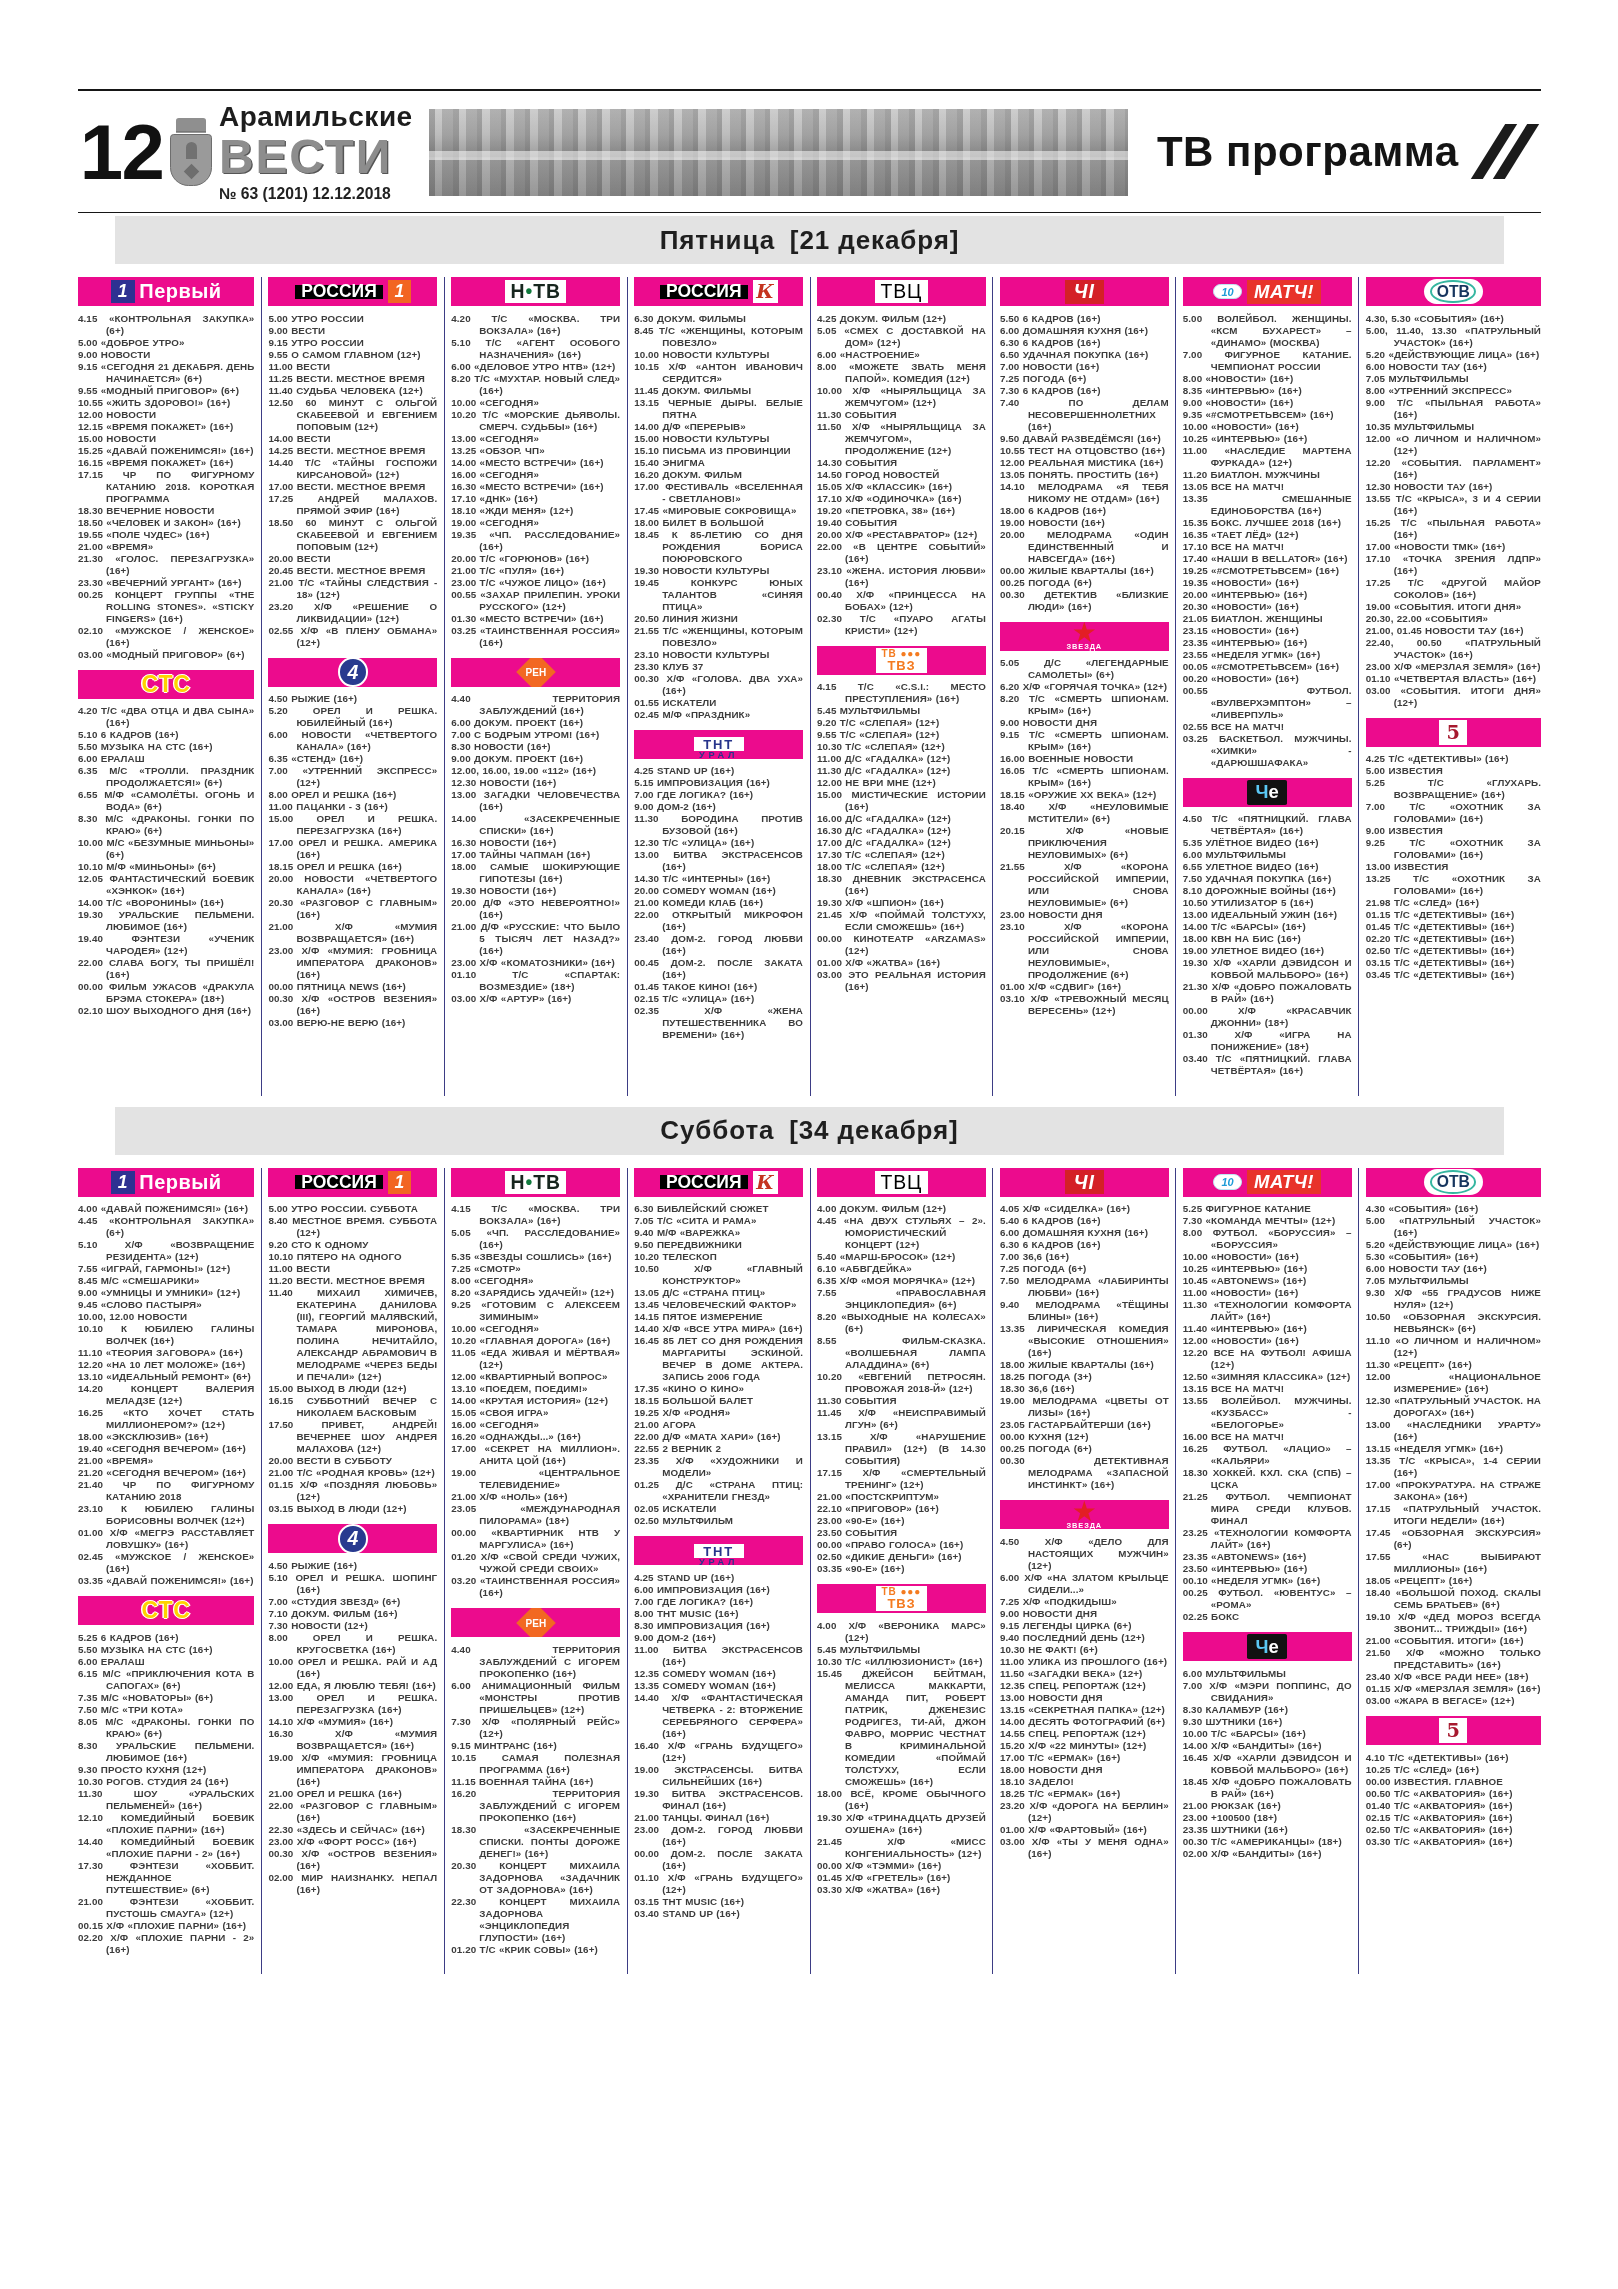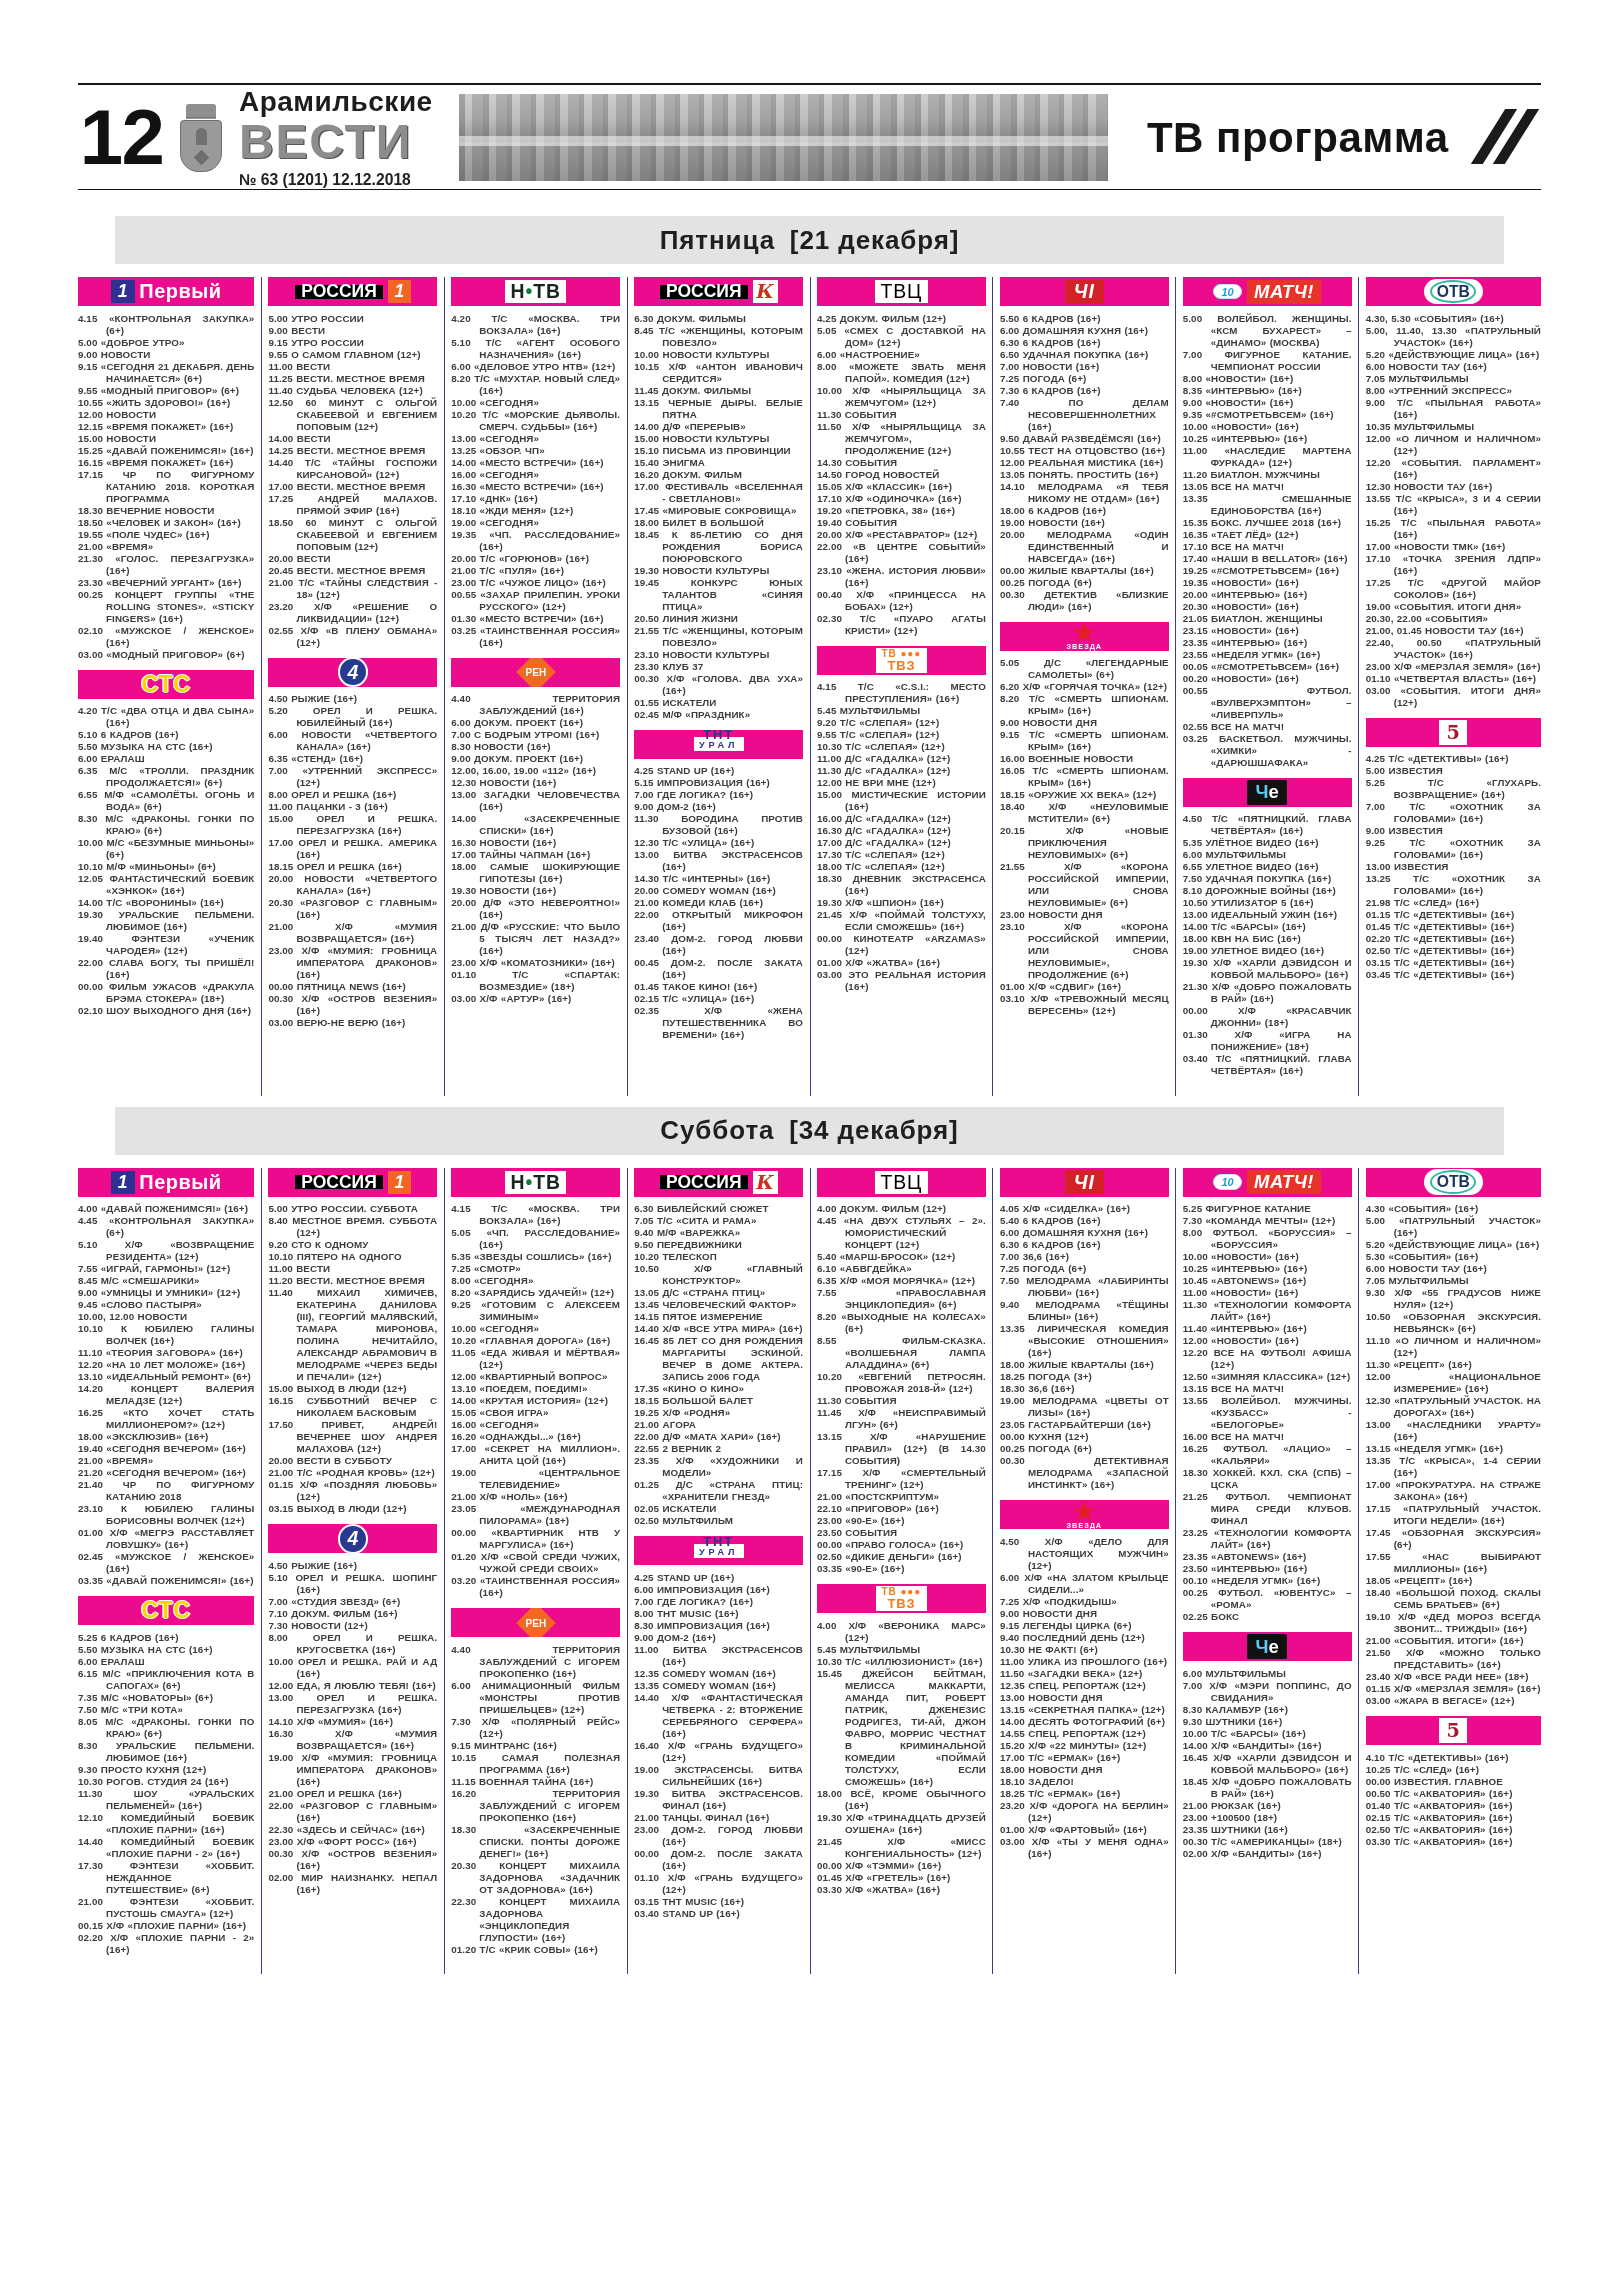--- a/index.html
+++ b/index.html
@@ -1,21 +1,21 @@
 <!DOCTYPE html>
 <html style="font-size:14.8px"><head>
 <meta charset="utf-8">
 <style>
   * { margin:0; padding:0; box-sizing:border-box; }
   html,body { background:#fff; }
   body { width:1619px; height:2290px; font-family:"Liberation Sans",sans-serif; position:relative; overflow:hidden; }
   .page { position:absolute; inset:0; background:#fff; }
 
   
-  .masthead { position:absolute; left:78px; right:78px; top:83px; border-top:2.8px solid #161616; border-bottom:1.8px solid #161616; height:107px; display:flex; align-items:center; gap:17px; padding:5.5px 1.8px 3.7px 1.8px; }
+  .masthead { position:absolute; left:78px; right:78px; top:89px; border-top:2.8px solid #161616; border-bottom:1.8px solid #161616; height:124px; display:flex; align-items:center; gap:7px; padding:5.5px 1.8px 3.7px 1.8px; }
   .pagenum { font-size:78px; font-weight:700; color:#111; line-height:79px; letter-spacing:-1.8px; }
   .crest { width:42px; height:68px; position:relative; flex:0 0 auto; }
   .crest .crown { position:absolute; top:0; left:6.5px; width:29.5px; height:13px; background:#8f8f8f; border-radius:2.8px 2.8px 0 0; box-shadow:0 1.8px 0 #777; }
   .crest .shield { position:absolute; top:15.7px; left:0; width:42px; height:52px; background:#9a9a9a; border:1.8px solid #6e6e6e; border-radius:3.7px 3.7px 18.5px 18.5px; }
   .crest .gem { position:absolute; top:48px; left:15.7px; width:11px; height:11px; background:#6e6e6e; transform:rotate(45deg); }
   .crest .dome { position:absolute; top:24px; left:15.7px; width:11px; height:16.6px; background:#717171; border-radius:5.5px 5.5px 0 0; }
   .brand { display:flex; flex-direction:column; line-height:1; flex:0 0 auto; }
   .brand-top { font-size:28px; font-weight:700; color:#1d1d1d; letter-spacing:0.5px; }
   .brand-main { font-size:48px; font-weight:700; color:#8d8d8d; letter-spacing:1.8px; text-shadow:1.4px 1.4px 0 #555; margin-top:1.8px; }
   .issue { font-size:15.7px; font-weight:700; color:#222; margin-top:5.5px; }
@@ -56,21 +56,21 @@
   .lg-tvc { color:#000000; font-weight:400; font-size:19.4px; letter-spacing:0.9px; }
   .lg-41 { background:#d42027; color:#fff; font-weight:700; font-size:19.4px; padding:0 9.2px; height:24px; display:flex; align-items:center; font-style:italic; letter-spacing:0.9px; }
   .lg-10 { background:#ffffff; border-radius:13px; padding:0.9px 7.4px; color:#1e9cd7; font-weight:700; font-size:11px; font-style:italic; border:1.8px solid #bfe4f2; }
   .lg-match { background:#e8332a; color:#fff; font-weight:700; font-size:18.5px; font-style:italic; padding:1.8px 7.4px; height:24px; display:flex; align-items:center; letter-spacing:0.5px; }
   .lg-otv { background:#ffffff; border-radius:13px; padding:0.9px 6.5px; display:flex; align-items:center; }
   .lg-otv span { color:#17355e; font-weight:700; font-size:15.7px; border:2.8px solid #35b6a0; border-radius:50%; padding:0.9px 4.6px; }
   .lg-sts { color:#ffd200; font-weight:700; font-size:23px; letter-spacing:0.9px; text-shadow:-1.4px 0 #fff,1.4px 0 #fff,0 -1.4px #fff,0 1.4px #fff,0.9px 0.9px 0 #e98300; }
   .lg-4 { width:29.5px; height:29.5px; border-radius:50%; background:#283a8f; border:2.8px solid #fff; color:#fff; font-weight:700; font-size:19.4px; font-style:italic; display:flex; align-items:center; justify-content:center; }
   .lg-ren { width:28px; height:28px; background:#f26822; transform:rotate(45deg); display:flex; align-items:center; justify-content:center; }
   .lg-ren span { transform:rotate(-45deg); color:#fff; font-weight:700; font-size:10px; }
-  .lg-tnt { background:#fff; padding:0.9px 5.5px; display:flex; flex-direction:column; align-items:center; line-height:1; height:14px; justify-content:flex-end; }
+  .lg-tnt { background:#fff; padding:0.9px 5.5px; display:flex; flex-direction:column; align-items:center; line-height:1; height:14px; justify-content:flex-start; }
   .lg-tnt .t1 { color:#27348b; font-weight:700; font-size:13px; letter-spacing:1.8px; }
   .lg-tnt .t2 { color:#27348b; font-weight:700; font-size:9.2px; letter-spacing:3.7px; }
   .lg-tv3 { background:#fff; padding:0.9px 5.5px; display:flex; flex-direction:column; align-items:center; line-height:1; height:25px; justify-content:center; }
   .lg-tv3 .t1 { color:#f47b20; font-weight:700; font-size:10px; letter-spacing:0.9px; }
   .lg-tv3 .t2 { color:#f47b20; font-weight:700; font-size:13px; letter-spacing:0.9px; }
   .lg-star { color:#e31e24; font-size:28px; line-height:24px; }
   .lg-star-sub { color:#fff; font-size:7.4px; font-weight:700; letter-spacing:0.9px; margin-top:-2.8px; }
   .lg-zv { display:flex; flex-direction:column; align-items:center; }
   .lg-che { background:#111; padding:0.9px 8.3px; height:25px; display:flex; align-items:center; border-radius:1.8px; }
   .lg-che .c1 { color:#5bc8f5; font-weight:700; font-size:18.5px; }

